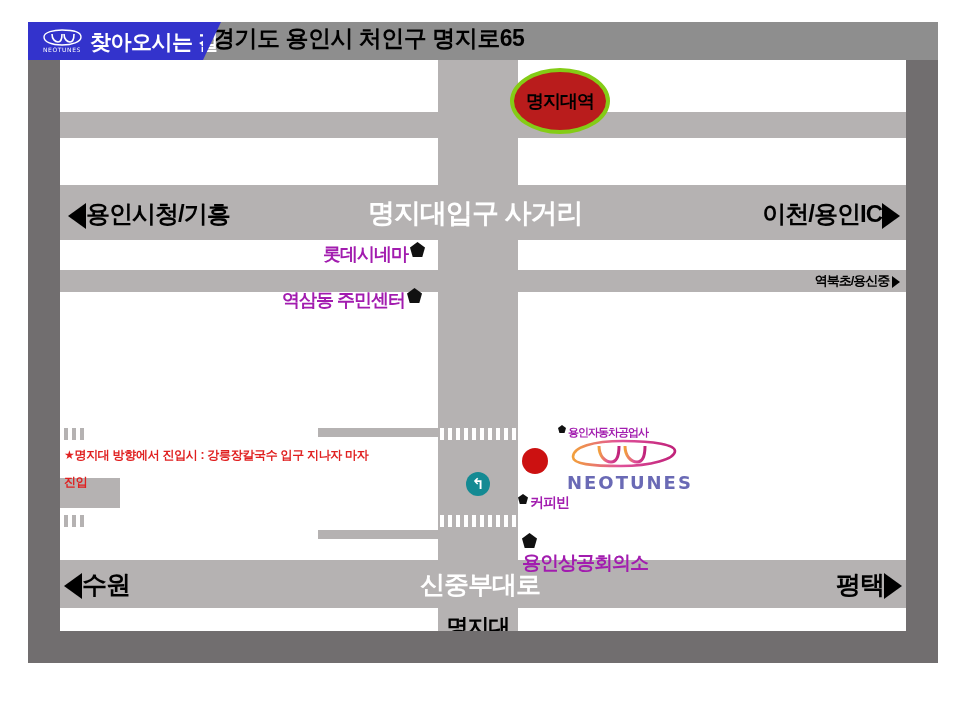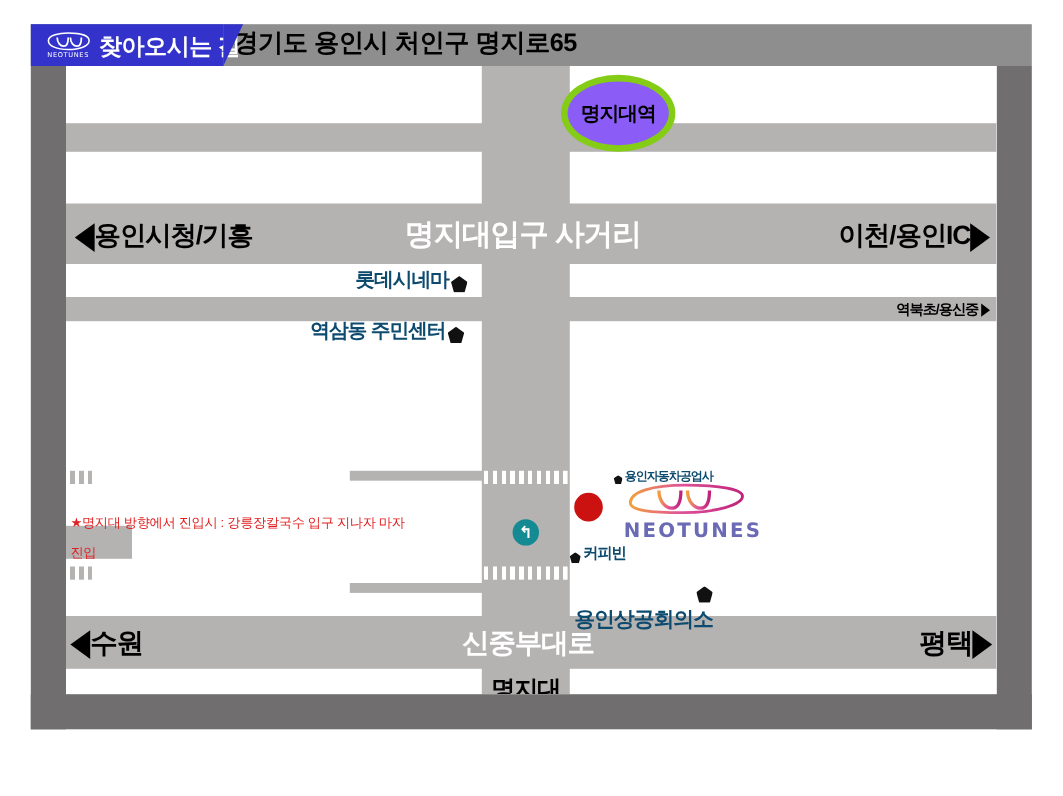--- a/index.html
+++ b/index.html
@@ -123,40 +123,40 @@
     width: 0; height: 0;
     vertical-align: middle;
     border-top: 6px solid transparent;
     border-bottom: 6px solid transparent;
     border-left: 8px solid #000;
   }
 
   
   .station {
     position: absolute;
-    border: 6px solid #84cc16;
+    border: 4px solid #84cc16;
     border-radius: 50%;
-    background: #8b5cf6;
+    background: #b91c1c;
     display: flex;
     align-items: center;
     justify-content: center;
     color: #000;
     font-weight: bold;
     letter-spacing: -1px;
   }
 
   
   .poi {
     position: absolute;
     white-space: nowrap;
     font-weight: bold;
-    color: #0c4a6e;
+    color: #a21caf;
     letter-spacing: -1px;
     display: flex;
-    align-items: flex-end;
+    align-items: flex-start;
     gap: 2px;
   }
   .pent {
     display: inline-block;
     width: 15px; height: 15px;
     background: #111111;
     clip-path: polygon(50% 0%, 100% 36%, 82% 100%, 18% 100%, 0% 36%);
     flex: none;
   }
   .pent-sm {
@@ -206,26 +206,25 @@
     display: flex; align-items: center; justify-content: center;
     color: #ffffff;
     font-size: 15px;
     font-weight: bold;
   }
 
   
   .notes {
     position: absolute;
     color: #e02020;
-    font-weight: normal;
+    font-weight: bold;
     font-size: 12px;
     line-height: 27px;
     letter-spacing: -0.3px;
     white-space: nowrap;
-    margin-top: 20px;
   }
   .notes div { white-space: nowrap; }
 </style>
 </head>
 <body>
 
 <div id="root">
 
   <div class="header-band"></div>
 

